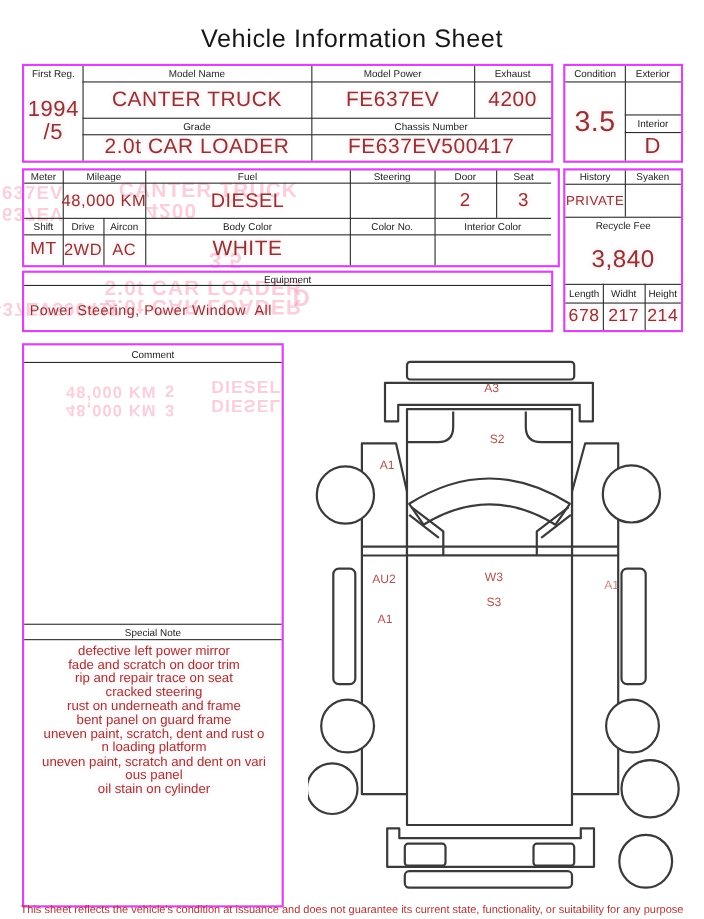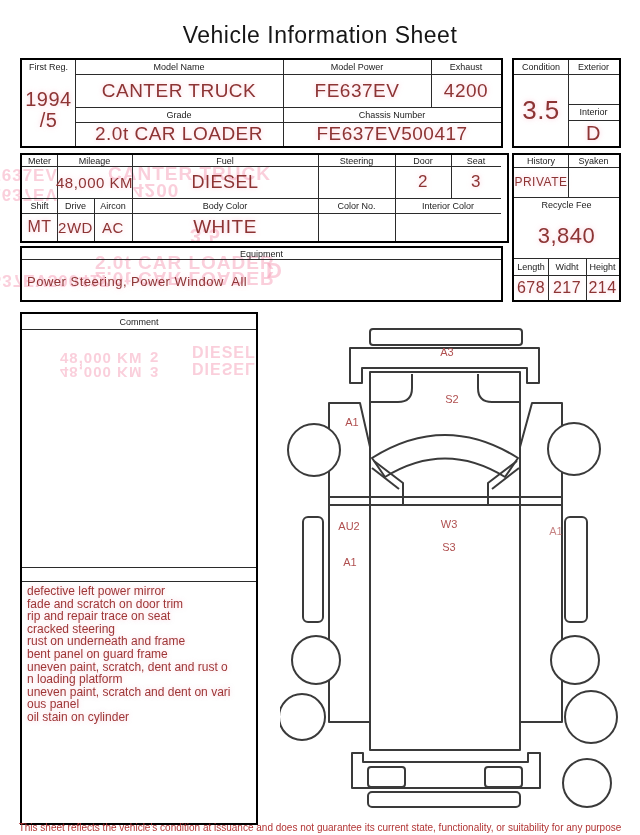--- a/index.html
+++ b/index.html
@@ -1,20 +1,20 @@
 <!DOCTYPE html>
 <html><head>
 <meta charset="utf-8">
 <style>
   html,body{margin:0;padding:0;background:#fff;}
   .page{position:relative;width:640px;height:835px;background:#fff;overflow:hidden;
         font-family:"Liberation Sans",sans-serif;color:#1b1b1b;}
   .title{position:absolute;left:0;top:22px;width:100%;margin:0;text-align:center;
          font-size:23px;font-weight:500;letter-spacing:.5px;color:#161616;}
-  .box{position:absolute;border:2px solid #000000;box-sizing:border-box;}
+  .box{position:absolute;border:2px solid #d946ef;box-sizing:border-box;text-align:center;}
   .hl{position:absolute;height:1px;background:#2b2b2b;}
   .vl{position:absolute;width:1px;background:#2b2b2b;}
   .cell{position:absolute;display:flex;align-items:center;justify-content:center;
         white-space:nowrap;overflow:visible;}
   .lbl{font-size:9px;color:#1b1b1b;}
   .val{color:#8d3434;text-shadow:0 0 5px rgba(250,168,190,.6);letter-spacing:.5px;}
   .left{justify-content:flex-start;}
   .firstreg{flex-direction:column;line-height:21px;font-size:20px;}
   .pre{white-space:pre;margin-top:12px;}
   .ghost{position:absolute;color:#f6a0b9;opacity:.5;font-weight:bold;white-space:nowrap;
@@ -150,20 +150,21 @@
   <div class="box" style="left:20px;top:246px;width:483px;height:56px">
     <div class="cell lbl" style="left:0;top:0;width:479px;height:11px">Equipment</div>
     <i class="hl" style="left:0;top:11px;width:479px"></i>
     <div class="cell val left pre" style="left:5px;top:13px;width:470px;height:16px;font-size:13px">Power Steering, Power Window  All</div>
   </div>
 
   <div class="box" style="left:20px;top:312px;width:238px;height:513px">
     <div class="cell lbl" style="left:0;top:2px;width:234px;height:12px">Comment</div>
     <i class="hl" style="left:0;top:15px;width:234px"></i>
     <i class="hl" style="left:0;top:253px;width:234px"></i>
+    <div class="cell lbl" style="left:0;top:255px;width:234px;height:12px">Special Note</div>
     <i class="hl" style="left:0;top:267px;width:234px"></i>
     <div class="notes">
       <div>defective left power mirror</div>
       <div>fade and scratch on door trim</div>
       <div>rip and repair trace on seat</div>
       <div>cracked steering</div>
       <div>rust on underneath and frame</div>
       <div>bent panel on guard frame</div>
       <div>uneven paint, scratch, dent and rust o</div>
       <div>n loading platform</div>

